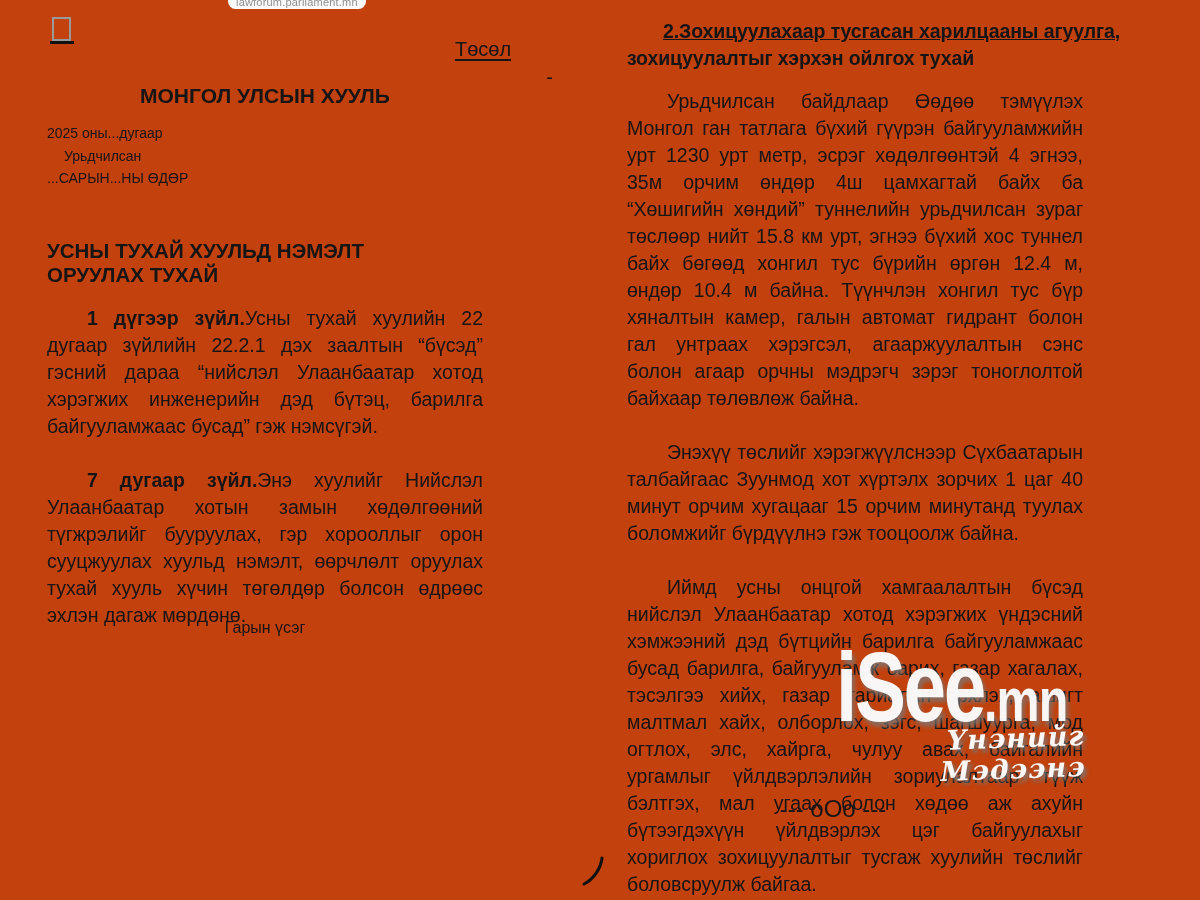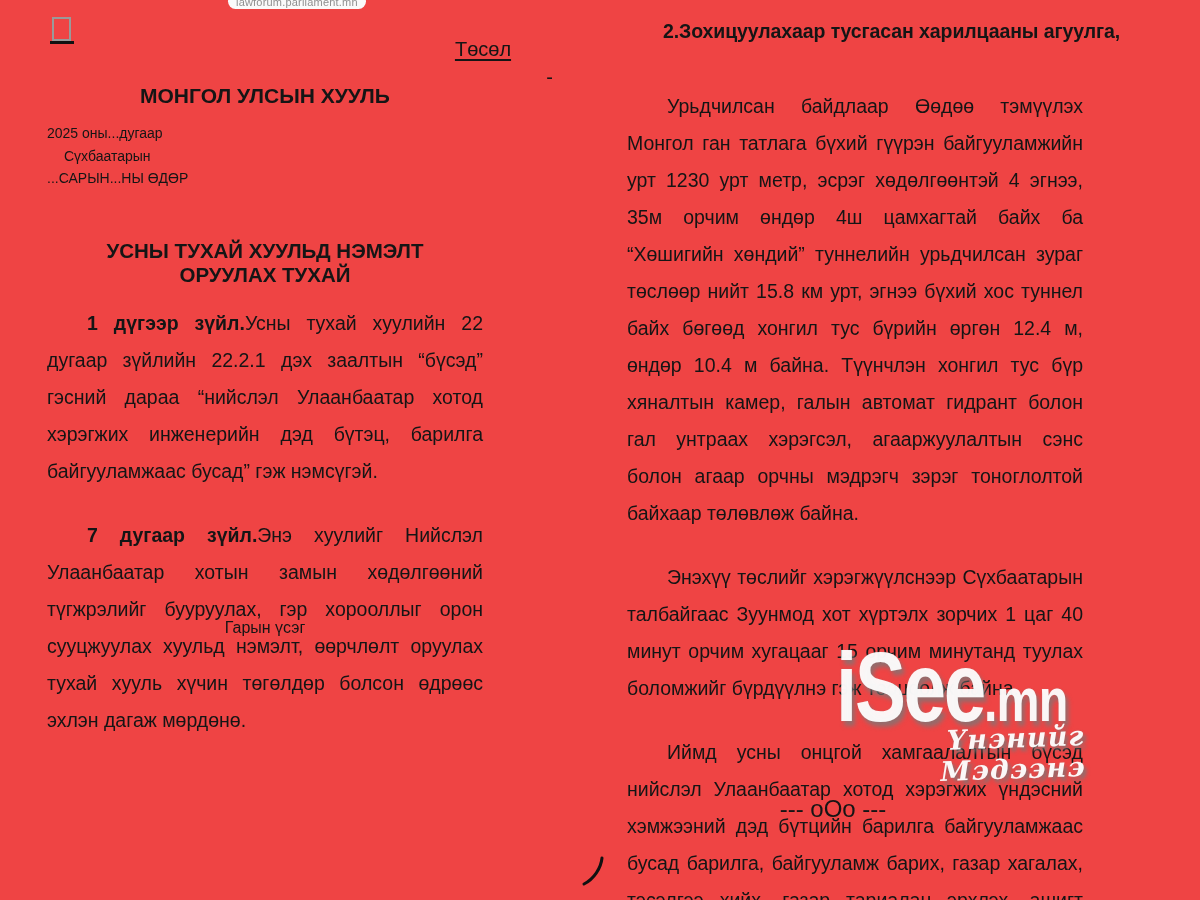--- a/index.html
+++ b/index.html
@@ -1,46 +1,46 @@
 <!DOCTYPE html>
 <html><head>
 <meta charset="utf-8">
 <style>
   html,body{margin:0;padding:0;background:#ffffff;}
   .canvas{
-    position:relative;width:1200px;height:900px;background:#ef4444;overflow:hidden;
+    position:relative;width:1200px;height:900px;background:#c2410c;overflow:hidden;
     font-family:"Liberation Sans","DejaVu Sans",sans-serif;color:#151515;
   }
   
   .wm-top{
     position:absolute;left:228px;top:-6px;font-size:11px;color:#8f8f8f;
     background:#fafafa;padding:2px 8px 1px;border-radius:8px;letter-spacing:.2px;
   }
   
   .tofu{position:absolute;left:52px;top:17px;width:15px;height:20px;border:2px solid #9a9a9a;}
   .tofu-underline{position:absolute;left:50px;top:41px;width:24px;height:3px;background:#111;}
   
   .tosol{position:absolute;left:413px;top:38px;width:140px;text-align:center;
          font-size:20px;text-decoration:underline;text-underline-offset:3px;}
   .tosol-dash{position:absolute;left:413px;top:66px;width:140px;text-align:right;font-size:20px;}
   .l-title{position:absolute;left:47px;top:84px;width:436px;text-align:center;
            font-weight:bold;font-size:21px;}
   .date-block{position:absolute;left:47px;top:122px;font-size:14px;line-height:22.5px;}
   .date-block .i1{padding-left:17px;}
   .date-block .i3{padding-left:131px;}
-  .law-title{position:absolute;left:47px;top:239px;width:436px;text-align:center;
+  .law-title{position:absolute;left:47px;top:239px;width:436px;
              font-weight:bold;font-size:20.5px;line-height:23.5px;}
   .l-body{position:absolute;left:47px;top:305px;width:436px;}
-  .para{font-size:19.5px;line-height:37px;text-align:justify;text-indent:40px;margin:0 0 27px 0;}
+  .para{font-size:19.5px;line-height:27px;text-align:justify;text-indent:40px;margin:0 0 27px 0;}
   .para b{font-weight:bold;}
   .signature{position:absolute;left:47px;top:619px;width:436px;text-align:center;font-size:16px;}
   
   .r-head{position:absolute;left:627px;top:18px;width:470px;font-weight:bold;
           font-size:19.5px;line-height:27px;letter-spacing:-0.1px;white-space:nowrap;}
-  .r-head .h1{padding-left:36px;}
+  .r-head .h1{padding-left:36px;text-decoration:underline;}
   .r-body{position:absolute;left:627px;top:88px;width:456px;}
   .ooo{position:absolute;left:605px;top:795px;width:456px;text-align:center;font-size:24px;}
   
   .isee{
     position:absolute;left:836px;top:638px;z-index:6;white-space:nowrap;
     color:rgba(255,255,255,0.94);font-weight:bold;line-height:1;
     transform:scaleX(0.78);transform-origin:left top;
     text-shadow:4px 5px 5px rgba(120,120,120,0.75), 0 0 2px rgba(150,150,150,0.35);
   }
   .isee .big{font-size:98px;letter-spacing:-3px;}
@@ -65,38 +65,39 @@
   <div class="tofu"></div>
   <div class="tofu-underline"></div>
 
   <div class="tosol">Төсөл</div>
   <div class="tosol-dash">-</div>
 
   <div class="l-title">МОНГОЛ УЛСЫН ХУУЛЬ</div>
 
   <div class="date-block">
     <div class="i0">2025 оны...дугаар</div>
-    <div class="i1">Сүхбаатарын</div>
+    <div class="i1">Урьдчилсан</div>
     <div class="i2">...САРЫН...НЫ ӨДӨР</div>
   </div>
 
   <div class="law-title">
     <div>УСНЫ ТУХАЙ ХУУЛЬД НЭМЭЛТ</div>
     <div>ОРУУЛАХ ТУХАЙ</div>
   </div>
 
   <div class="l-body">
     <p class="para"><b>1 дүгээр зүйл.</b><span>Усны тухай хуулийн 22 дугаар зүйлийн 22.2.1 дэх заалтын “бүсэд” гэсний дараа “нийслэл Улаанбаатар хотод хэрэгжих инженерийн дэд бүтэц, барилга байгууламжаас бусад” гэж нэмсүгэй.</span></p>
     <p class="para"><b>7 дугаар зүйл.</b><span>Энэ хуулийг Нийслэл Улаанбаатар хотын замын хөдөлгөөний түгжрэлийг бууруулах, гэр хорооллыг орон сууцжуулах хуульд нэмэлт, өөрчлөлт оруулах тухай хууль хүчин төгөлдөр болсон өдрөөс эхлэн дагаж мөрдөнө.</span></p>
   </div>
 
   <div class="signature">Гарын үсэг</div>
 
   <div class="r-head">
     <div class="h1">2.Зохицуулахаар тусгасан харилцааны агуулга,</div>
+    <div class="h2">зохицуулалтыг хэрхэн ойлгох тухай</div>
   </div>
 
   <div class="r-body">
     <p class="para">Урьдчилсан байдлаар Өөдөө тэмүүлэх Монгол ган татлага бүхий гүүрэн байгууламжийн урт 1230 урт метр, эсрэг хөдөлгөөнтэй 4 эгнээ, 35м орчим өндөр 4ш цамхагтай байх ба “Хөшигийн хөндий” туннелийн урьдчилсан зураг төслөөр нийт 15.8 км урт, эгнээ бүхий хос туннел байх бөгөөд хонгил тус бүрийн өргөн 12.4 м, өндөр 10.4 м байна. Түүнчлэн хонгил тус бүр хяналтын камер, галын автомат гидрант болон гал унтраах хэрэгсэл, агааржуулалтын сэнс болон агаар орчны мэдрэгч зэрэг тоноглолтой байхаар төлөвлөж байна.</p>
     <p class="para">Энэхүү төслийг хэрэгжүүлснээр Сүхбаатарын талбайгаас Зуунмод хот хүртэлх зорчих 1 цаг 40 минут орчим хугацааг 15 орчим минутанд туулах боломжийг бүрдүүлнэ гэж тооцоолж байна.</p>
     <p class="para">Иймд усны онцгой хамгаалалтын бүсэд нийслэл Улаанбаатар хотод хэрэгжих үндэсний хэмжээний дэд бүтцийн барилга байгууламжаас бусад барилга, байгууламж барих, газар хагалах, тэсэлгээ хийх, газар тариалан эрхлэх, ашигт малтмал хайх, олборлох, зэгс, шагшуурга, мод огтлох, элс, хайрга, чулуу авах, байгалийн ургамлыг үйлдвэрлэлийн зориулалтаар түүж бэлтгэх, мал угаах болон хөдөө аж ахуйн бүтээгдэхүүн үйлдвэрлэх цэг байгуулахыг хориглох зохицуулалтыг тусгаж хуулийн төслийг боловсруулж байгаа.</p>
   </div>
 
   <div class="ooo">--- оОо ---</div>
 

